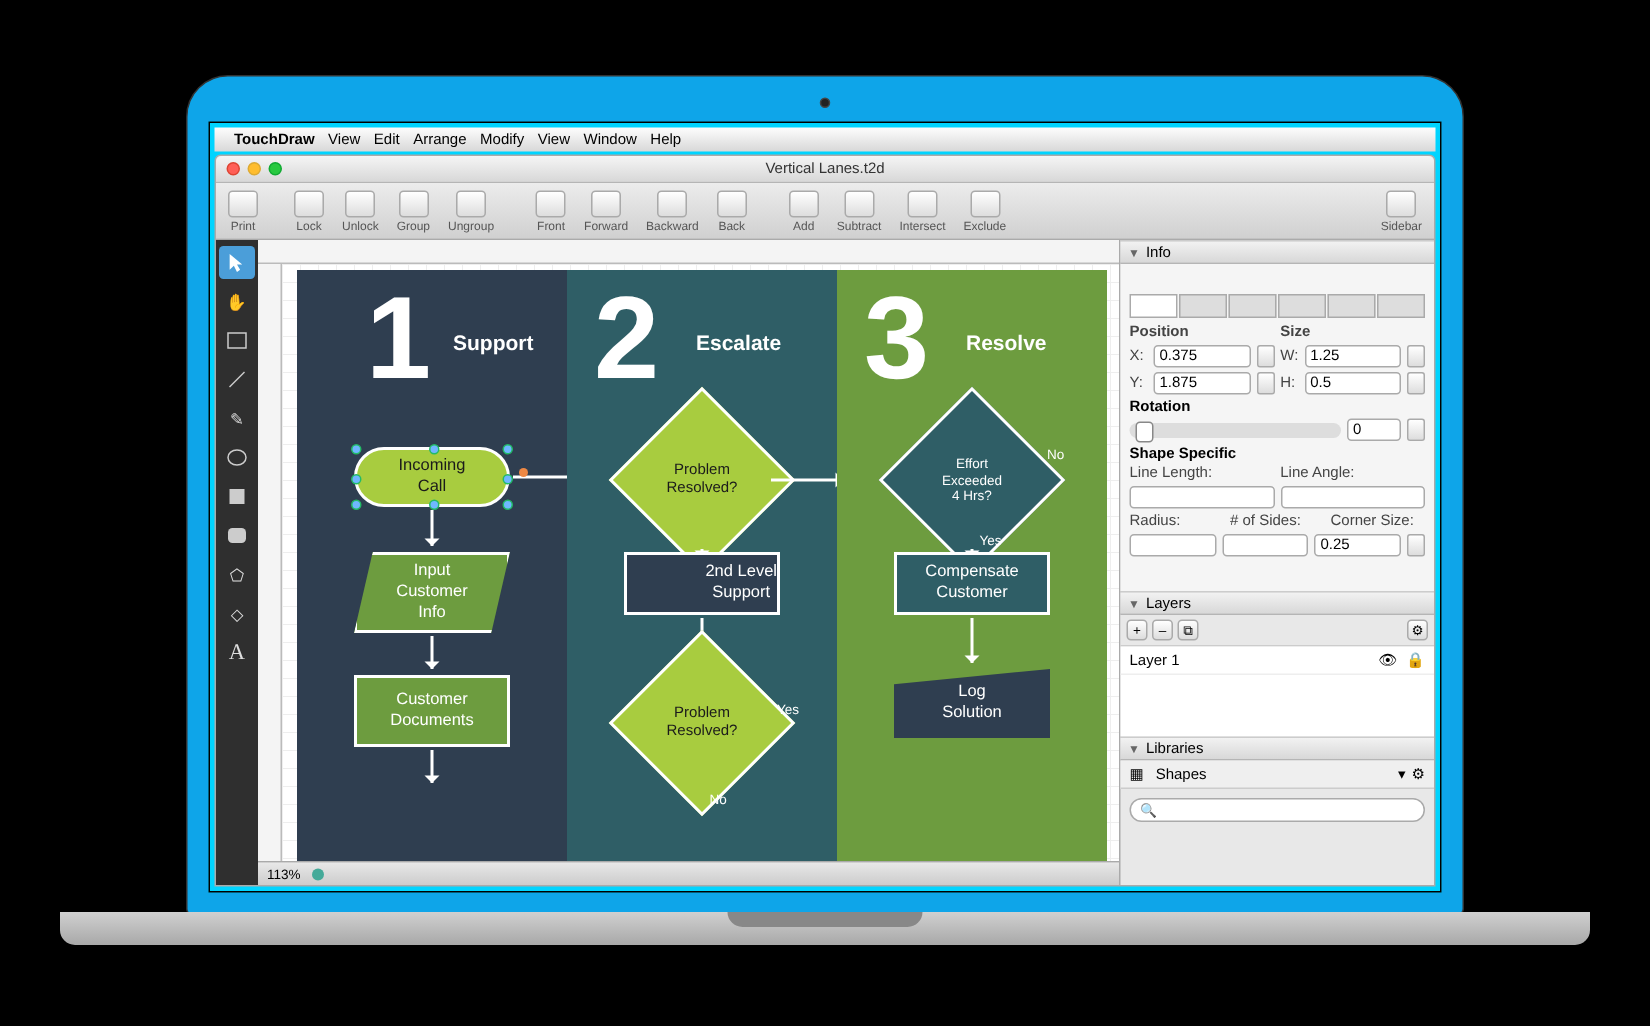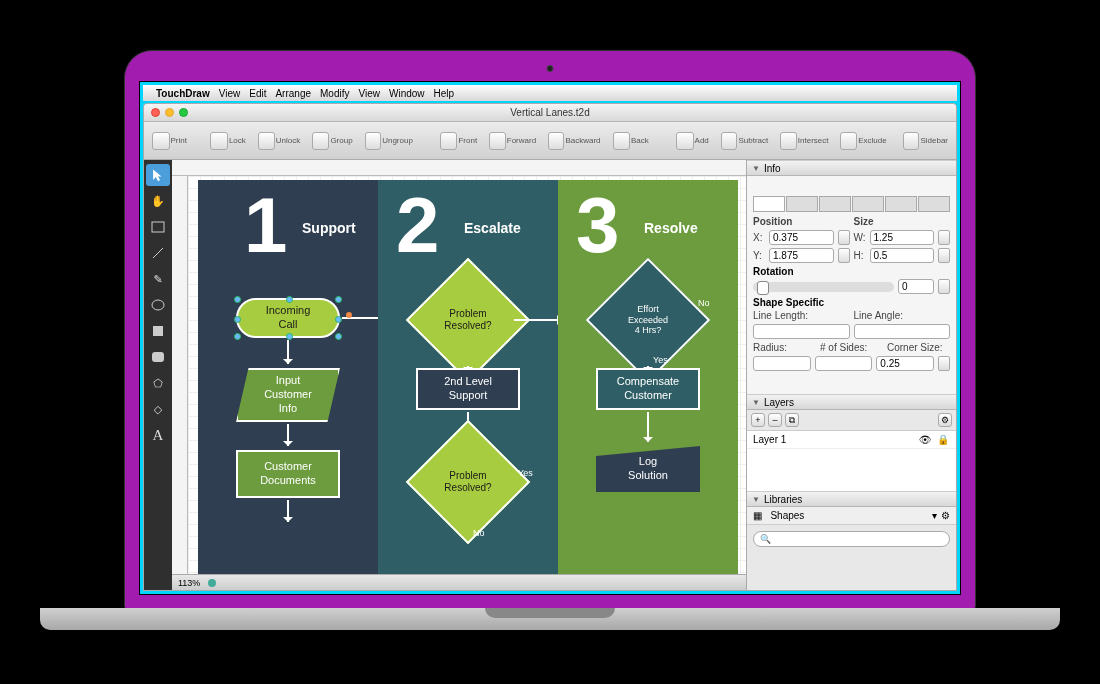--- a/index.html
+++ b/index.html
@@ -9,21 +9,21 @@
     font-family: "Helvetica Neue", Arial, sans-serif;
     font-size: 11px;
     overflow: hidden;
     position: relative;
   }
   
   .laptop {
     position: absolute;
     left: 124px; top: 50px;
     width: 852px; height: 560px;
-    background: #a21caf;
+    background: #0ea5e9;
     border-radius: 28px 28px 4px 4px;
     border: 1px solid #333;
     padding: 30px 14px 14px 14px;
   }
   .camera {
     position: absolute;
     top: 14px; left: 50%;
     transform: translateX(-50%);
     width: 7px; height: 7px;
     background: #222;
@@ -91,21 +91,21 @@
   
   .toolbar {
     height: 38px;
     background: linear-gradient(#ececec, #d0d0d0);
     border-bottom: 1px solid #aaa;
     display: flex; align-items: center;
     padding: 0 4px;
     gap: 4px;
   }
   .tool-btn {
-    display: flex; flex-direction: row; align-items: center;
+    display: flex; flex-direction: column; align-items: center;
     padding: 2px 4px;
     font-size: 8px; color: #555;
     gap: 1px;
     min-width: 28px;
   }
   .tool-ico {
     width: 20px; height: 18px;
     background: linear-gradient(#fff, #ddd);
     border: 1px solid #aaa;
     border-radius: 3px;
@@ -243,20 +243,21 @@
   .process {
     background: #6d9c3f;
     width: 104px; height: 48px;
     left: 38px; top: 270px;
   }
   .process2 {
     background: #2f3e50;
     width: 104px; height: 42px;
     left: 38px; top: 188px;
     color: #fff;
+    justify-content: flex-end;
   }
   .process3 {
     background: #2f5e66;
     width: 104px; height: 42px;
     left: 38px; top: 188px;
   }
   .diamond {
     width: 88px; height: 88px;
     left: 46px;
     border: none;

